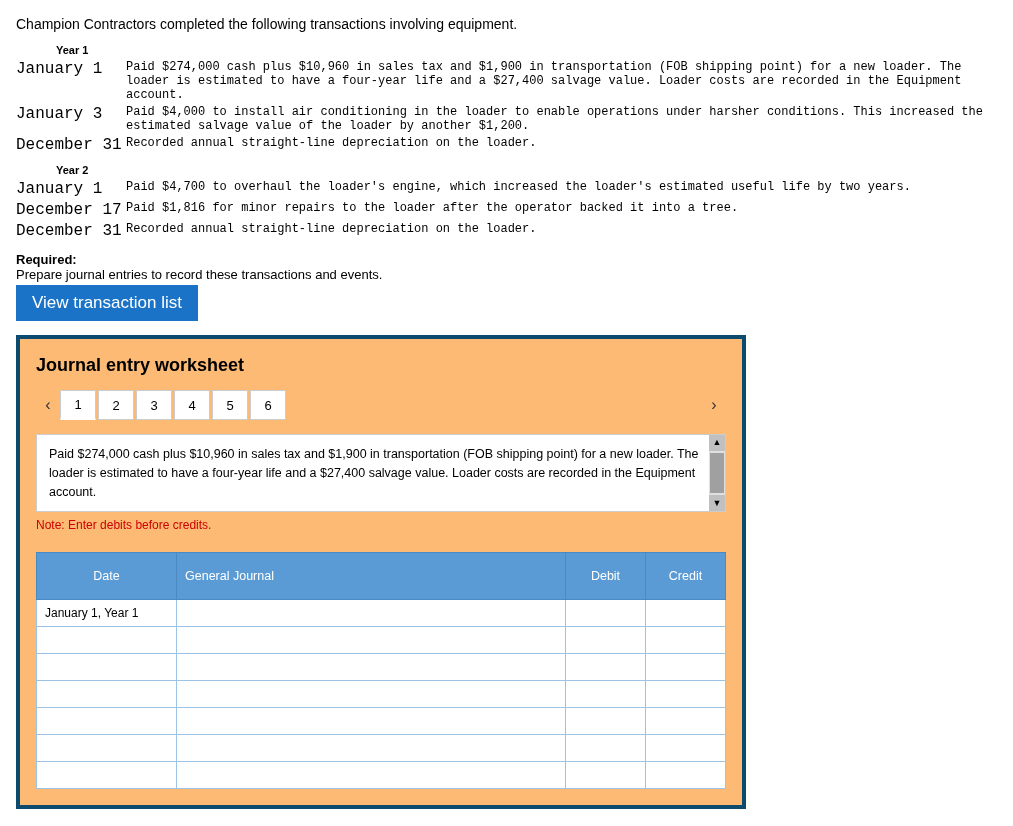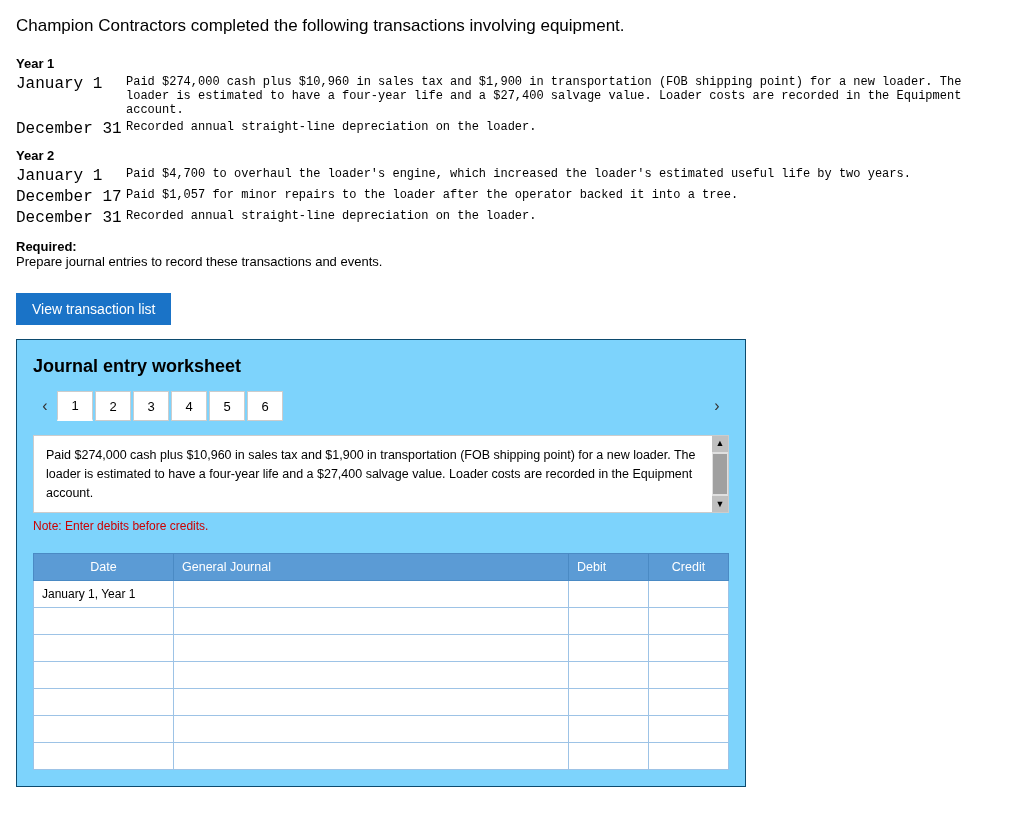--- a/index.html
+++ b/index.html
@@ -5,70 +5,71 @@
     * { box-sizing: border-box; margin: 0; padding: 0; }
     body {
       font-family: Arial, sans-serif;
       font-size: 13px;
       color: #000;
       background: #fff;
       padding: 16px;
       max-width: 1013px;
     }
     .intro-text {
-      margin-bottom: 20px;
-      font-size: 17px;
+      margin-bottom: 12px;
+      font-size: 14px;
     }
     .year-section {
       margin-bottom: 10px;
     }
     .year-label {
       font-weight: bold;
-      font-size: 13px;
+      font-size: 11px;
       margin-bottom: 4px;
+      margin-left: 40px;
     }
     .transaction-row {
       display: flex;
       margin-bottom: 3px;
       font-size: 12px;
     }
     .tx-date {
       min-width: 110px;
       font-family: 'Courier New', monospace;
       font-size: 16px;
       white-space: nowrap;
     }
     .tx-desc {
       font-family: 'Courier New', monospace;
       font-size: 12px;
       flex: 1;
     }
     .required-section {
       margin-top: 12px;
-      margin-bottom: 24px;
+      margin-bottom: 3px;
     }
     .required-label {
       font-weight: bold;
       font-size: 13px;
     }
     .required-text {
       font-size: 13px;
     }
     .btn-view {
       background-color: #1a73c7;
       color: #fff;
       border: none;
       padding: 8px 16px;
-      font-size: 14px;
+      font-size: 17px;
       cursor: pointer;
       margin-bottom: 14px;
     }
     .worksheet-container {
-      border: 1px solid #0c4a6e;
-      background: #7dd3fc;
+      border: 4px solid #0c4a6e;
+      background: #fdba74;
       padding: 16px;
       max-width: 730px;
     }
     .worksheet-title {
       font-size: 18px;
       font-weight: bold;
       margin-bottom: 14px;
     }
     .tabs-row {
       display: flex;
@@ -165,34 +166,34 @@
     .journal-table {
       width: 100%;
       border-collapse: collapse;
       font-size: 12.5px;
     }
     .journal-table thead tr {
       background-color: #5b9bd5;
       color: #fff;
     }
     .journal-table thead th {
-      padding: 6px 8px;
+      padding: 16px 8px;
       border: 1px solid #4a8ac4;
       font-weight: normal;
       text-align: center;
     }
     .journal-table thead th.col-date {
       text-align: center;
       width: 140px;
     }
     .journal-table thead th.col-journal {
       text-align: left;
     }
     .journal-table thead th.col-debit {
-      text-align: left;
+      text-align: center;
       width: 80px;
     }
     .journal-table thead th.col-credit {
       text-align: center;
       width: 80px;
     }
     .journal-table tbody tr {
       background: #fff;
       margin-top: 16px;
     }
@@ -228,35 +229,39 @@
 <p class="intro-text">Champion Contractors completed the following transactions involving equipment.</p>
 
 
 <div class="year-section">
   <div class="year-label">Year 1</div>
   <div class="transaction-row">
     <span class="tx-date">January 1</span>
     <span class="tx-desc">Paid $274,000 cash plus $10,960 in sales tax and $1,900 in transportation (FOB shipping point) for a new loader. The loader is estimated to have a four-year life and a $27,400 salvage value. Loader costs are recorded in the Equipment account.</span>
   </div>
   <div class="transaction-row">
+    <span class="tx-date">January 3</span>
+    <span class="tx-desc">Paid $4,000 to install air conditioning in the loader to enable operations under harsher conditions. This increased the estimated salvage value of the loader by another $1,200.</span>
+  </div>
+  <div class="transaction-row">
     <span class="tx-date">December 31</span>
     <span class="tx-desc">Recorded annual straight-line depreciation on the loader.</span>
   </div>
 </div>
 
 
 <div class="year-section">
   <div class="year-label">Year 2</div>
   <div class="transaction-row">
     <span class="tx-date">January 1</span>
     <span class="tx-desc">Paid $4,700 to overhaul the loader's engine, which increased the loader's estimated useful life by two years.</span>
   </div>
   <div class="transaction-row">
     <span class="tx-date">December 17</span>
-    <span class="tx-desc">Paid $1,057 for minor repairs to the loader after the operator backed it into a tree.</span>
+    <span class="tx-desc">Paid $1,816 for minor repairs to the loader after the operator backed it into a tree.</span>
   </div>
   <div class="transaction-row">
     <span class="tx-date">December 31</span>
     <span class="tx-desc">Recorded annual straight-line depreciation on the loader.</span>
   </div>
 </div>
 
 
 <div class="required-section">
   <div class="required-label">Required:</div>

